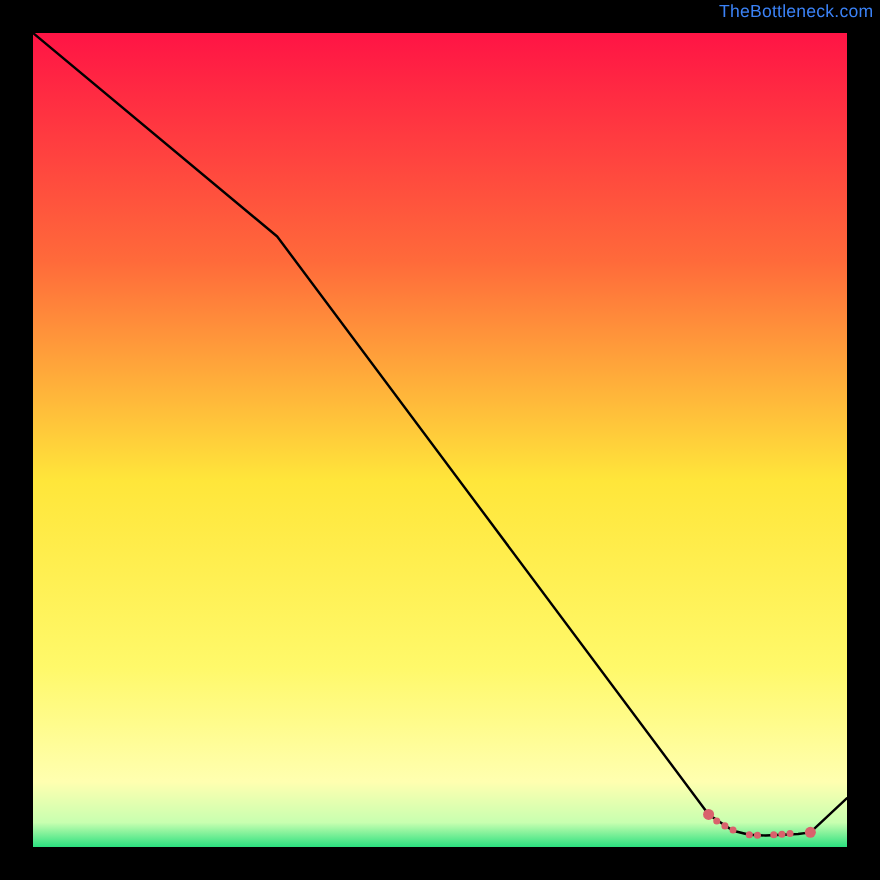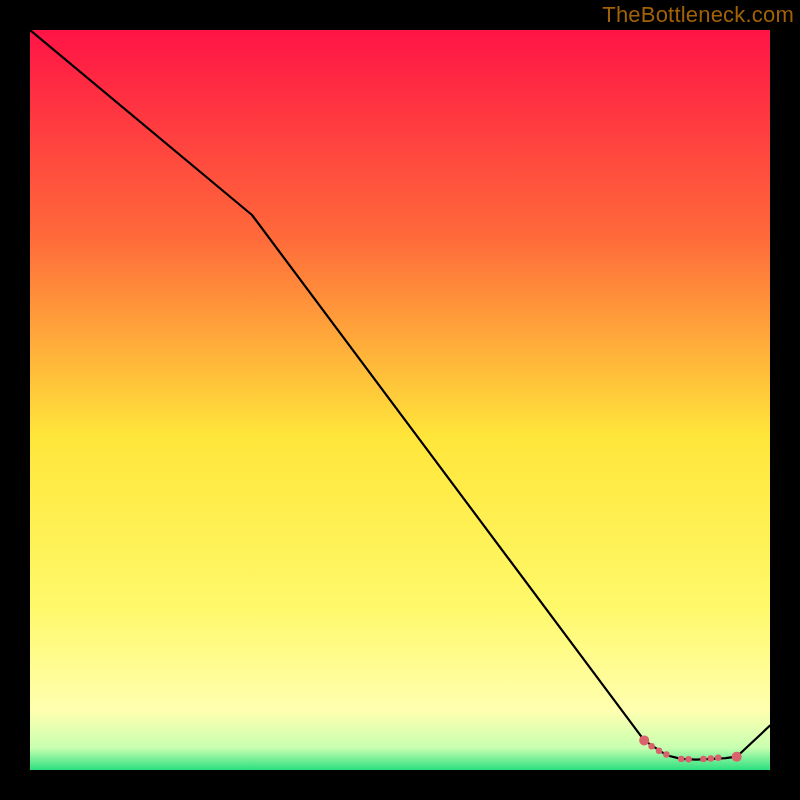--- a/index.html
+++ b/index.html
@@ -14,22 +14,22 @@
   .frame {
     position: relative;
     width: 800px;
     height: 800px;
     background: #000;
   }
   .watermark {
     position: absolute;
     top: 2px;
     right: 6px;
-    color: #a16207;
-    font-size: 22px;
+    color: #3b82f6;
+    font-size: 16px;
     font-weight: 500;
     letter-spacing: 0.2px;
     user-select: none;
   }
   .plot {
     position: absolute;
     left: 30px;
     top: 30px;
     width: 740px;
     height: 740px;

